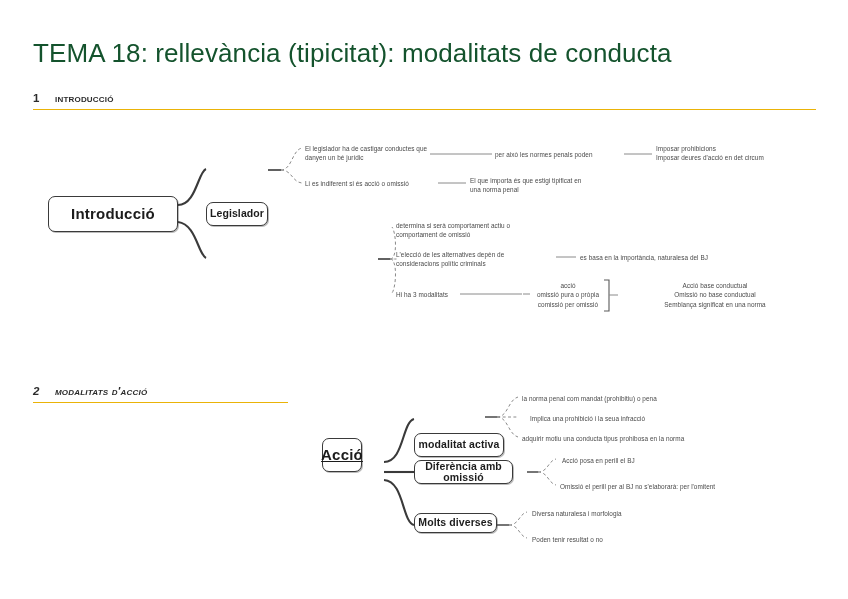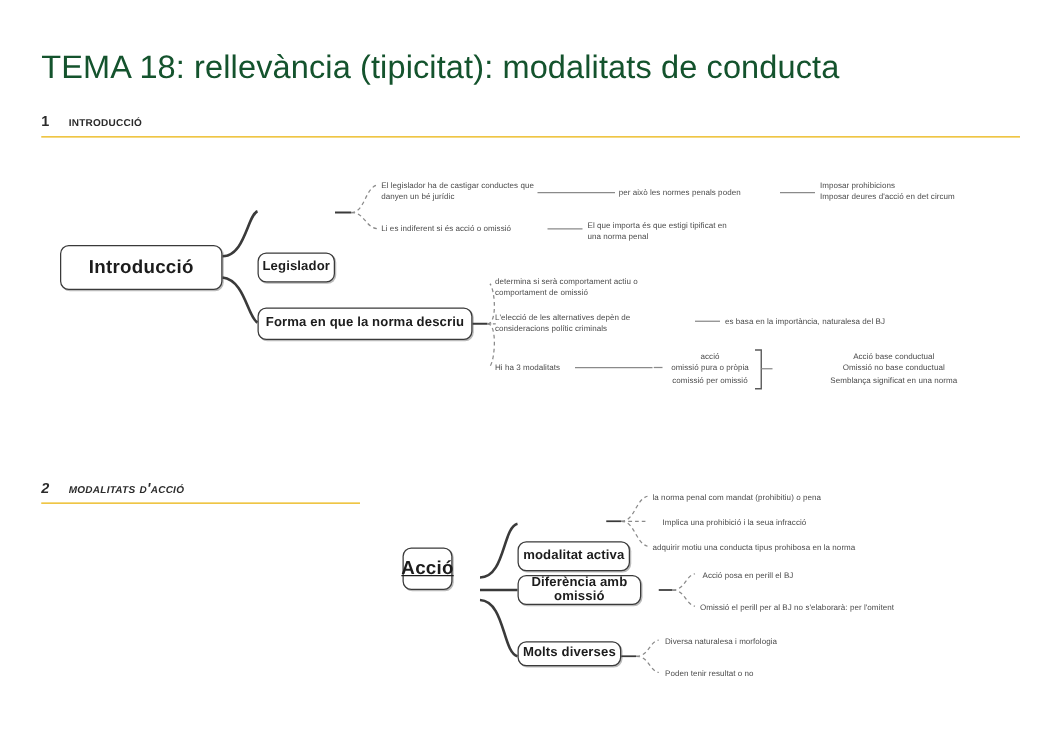--- a/index.html
+++ b/index.html
@@ -137,21 +137,20 @@
     <line x1="523" y1="294" x2="530" y2="294" stroke="#8a8a8a" stroke-width="1"></line>
 
     <path d="M604,280 L609,280 L609,311 L604,311" stroke="#5a5a5a" stroke-width="1.1" fill="none"></path>
     <line x1="609" y1="295" x2="618" y2="295" stroke="#8a8a8a" stroke-width="1"></line>
   </svg>
 
   <div class="node root" style="left:48px; top:196px; width:130px; height:36px;">Introducció</div>
 
   <div class="node lvl1" style="left:206px; top:158px; width:62px; height:24px;margin-top:44px;">Legislador</div>
 
-  <div class="node lvl1" style="left:206px; top:246px; width:172px; height:26px;">Forma en que la norma descriu</div>
 
   <div class="leaf" style="left:305px; top:144px; width:128px;">El legislador ha de castigar conductes que
 danyen un bé jurídic</div>
   <div class="leaf" style="left:495px; top:150px; width:132px;">per això les normes penals poden</div>
   <div class="leaf" style="left:656px; top:144px; width:150px;">Imposar prohibicions
 Imposar deures d'acció en det circum</div>
   <div class="leaf" style="left:305px; top:179px; width:132px;">Li es indiferent si és acció o omissió</div>
   <div class="leaf" style="left:470px; top:176px; width:140px;">El que importa és que estigi tipificat en
 una norma penal</div>
 

